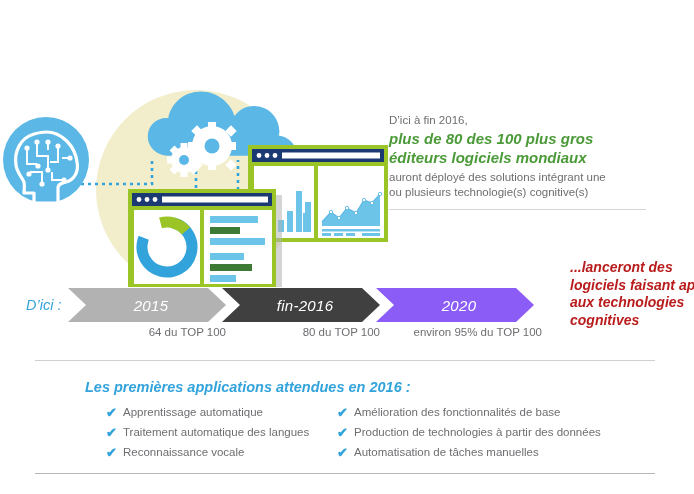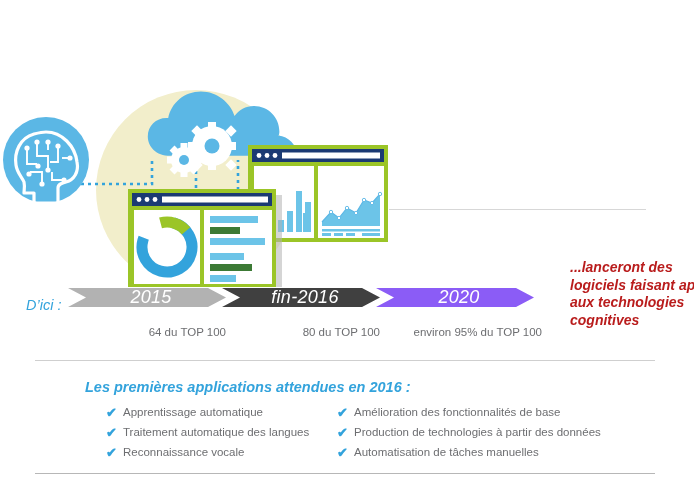--- a/index.html
+++ b/index.html
@@ -83,26 +83,26 @@
     left: 26px;
     top: 297px;
     font-size: 14.5px;
     font-style: italic;
     font-weight: normal;
     color: #33A3DC;
   }
   .chev {
     position: absolute;
     top: 288px;
-    height: 19px;
+    height: 34px;
     display: flex;
     align-items: center;
     justify-content: center;
     color: #ffffff;
-    font-size: 18px;
+    font-size: 15px;
     font-style: italic;
     letter-spacing: 0.3px;
   }
   .chev span { transform: translateX(4px); }
   .chev-1 {
     left: 68px; width: 158px;
     background: #b2b2b2;
     clip-path: polygon(0 0, calc(100% - 18px) 0, 100% 50%, calc(100% - 18px) 100%, 0 100%, 18px 50%);
   }
   .chev-2 {
@@ -329,20 +329,31 @@
           <rect x="210" y="155" width="30" height="7" fill="#3C7A35"></rect>
           <rect x="210" y="166" width="55" height="7" fill="#6CC4E8"></rect>
           <rect x="210" y="181" width="34" height="7" fill="#6CC4E8"></rect>
           <rect x="210" y="192" width="42" height="7" fill="#3C7A35"></rect>
           <rect x="210" y="203" width="26" height="7" fill="#6CC4E8"></rect>
         </g>
       </g>
     </svg>
   </div>
 
+  <div class="right-block">
+    <div class="rb-line-small">D’ici à fin 2016,</div>
+    <div class="rb-highlight">
+      <div>plus de 80 des 100 plus gros</div>
+      <div>éditeurs logiciels mondiaux</div>
+    </div>
+    <div class="rb-tail">
+      <div>auront déployé des solutions intégrant une</div>
+      <div>ou plusieurs technologie(s) cognitive(s)</div>
+    </div>
+  </div>
   <div class="rule-top"></div>
 
   <div class="dici-label">D’ici :</div>
 
   <div class="chev chev-1">
     <span>2015</span>
   </div>
   <div class="chev chev-2">
     <span>fin-2016</span>
   </div>

